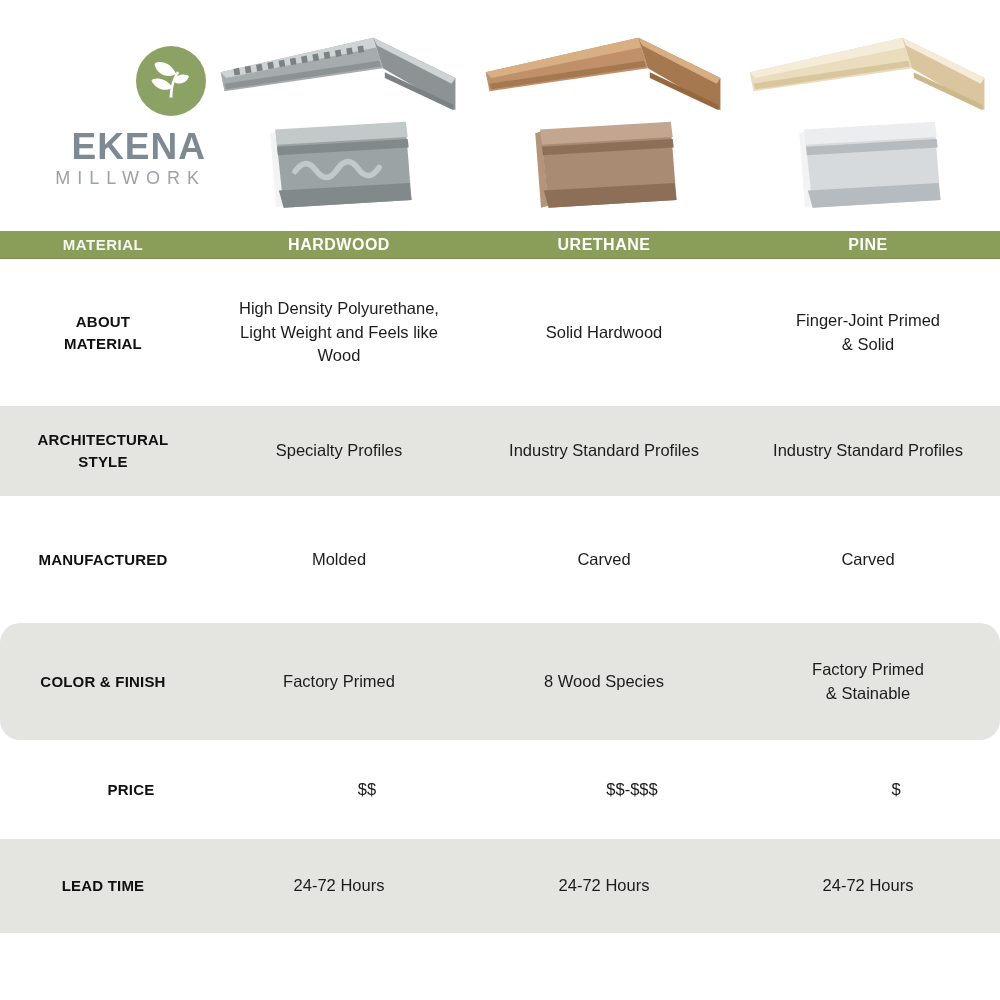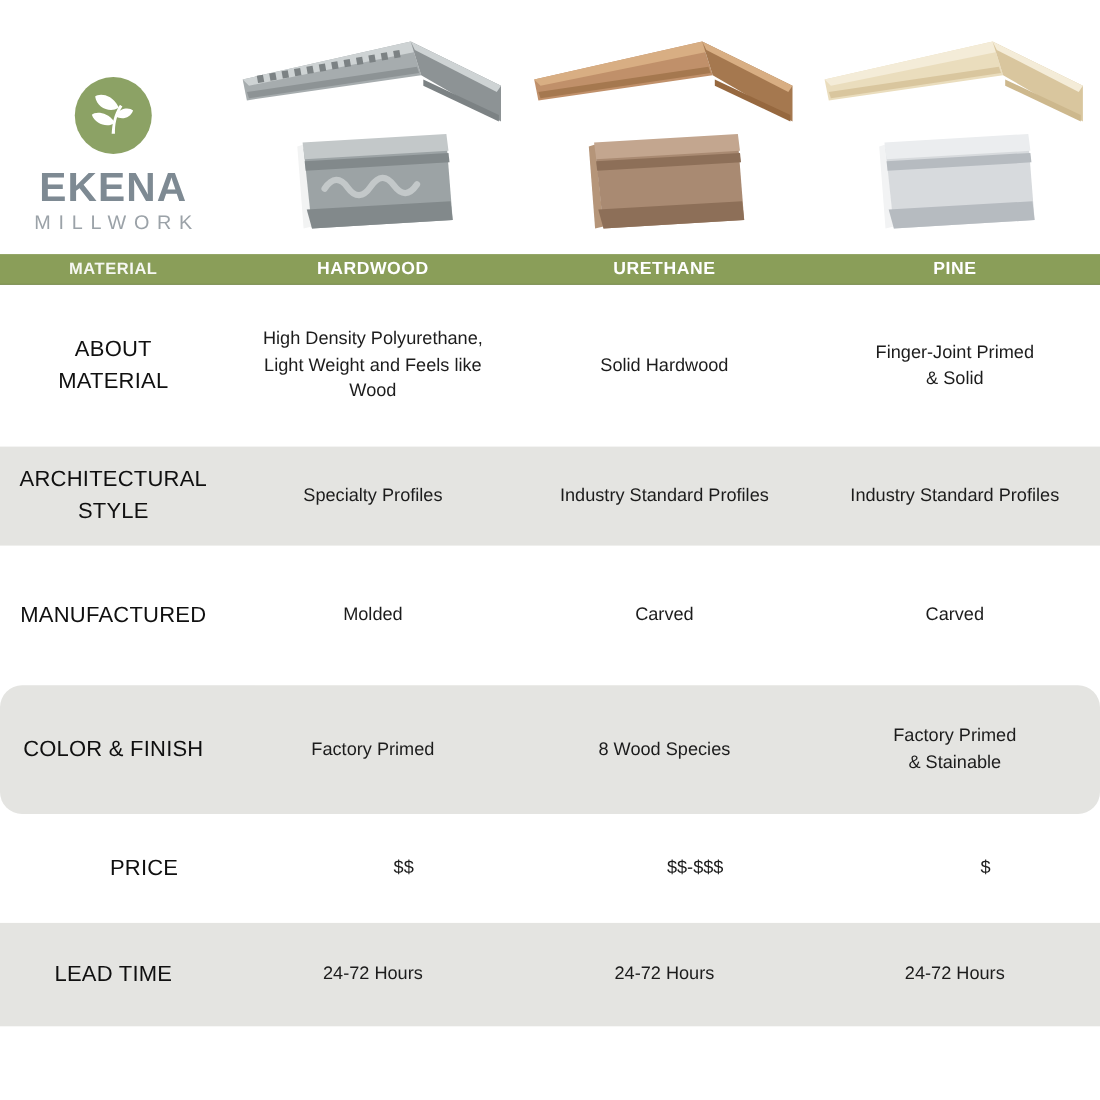--- a/index.html
+++ b/index.html
@@ -11,23 +11,22 @@
     color:#1b1b1b;
     background:#ffffff;
   }
   
   .top{
     display:grid;
     grid-template-columns:206px 266px 264px 264px;
     height:231px;
   }
   .brand{
-    display:flex;flex-direction:column;align-items:center;
+    display:flex;flex-direction:column;align-items:flex-end;
     padding-top:46px;
-    margin-top:24px;
   }
   .brand-circle{
     width:70px;height:70px;border-radius:50%;
     background:var(--circle,#8ca265);
     display:flex;align-items:center;justify-content:center;
   }
   .brand-circle svg{width:48px;height:48px;}
   .brand-name{
     margin-top:12px;
     font-size:37px;font-weight:700;letter-spacing:1px;
@@ -62,21 +61,21 @@
   .row{
     display:grid;
     grid-template-columns:206px 266px 264px 264px;
     align-items:center;
   }
   .row.alt{background:var(--alt-bg,#e4e4e1);}
   .r1{height:147px;} .r2{height:90px;} .r3{height:127px;border-radius:24px;}
   .r4{height:117px;border-radius:20px;} .r5{height:99px;margin-left:28px;} .r6{height:94px;}
   .rlabel{
     text-align:center;
-    font-size:20px;font-weight:400;letter-spacing:.2px;
+    font-size:15px;font-weight:700;letter-spacing:.2px;
     line-height:1.45;color:#101010;
     white-space:pre-line;
   }
   .cell{
     text-align:center;
     font-size:16.5px;font-weight:400;color:#1c1c1c;
     line-height:1.45;
     white-space:pre-line;
   }
 </style>

